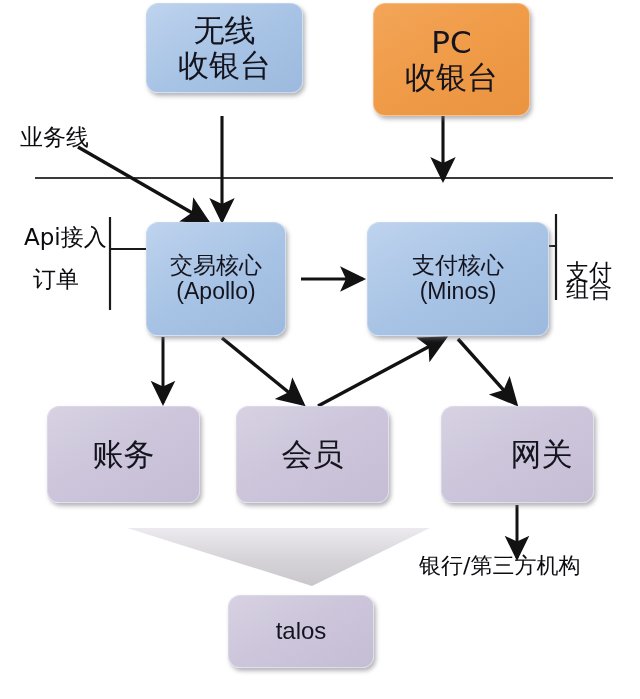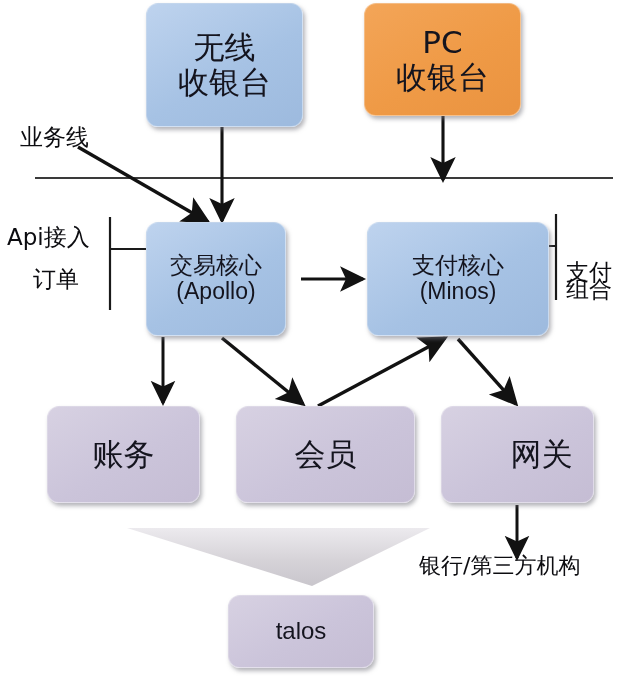--- a/index.html
+++ b/index.html
@@ -101,59 +101,59 @@
     <line x1="517" y1="505" x2="517" y2="558" stroke="#121212" stroke-width="3.0" marker-end="url(#ah)"></line>
 
     <linearGradient id="trigrad" x1="0" y1="0" x2="0" y2="1">
       <stop offset="0%" stop-color="#eceaee"></stop>
       <stop offset="55%" stop-color="#d6d3d8"></stop>
       <stop offset="100%" stop-color="#c9c6cc"></stop>
     </linearGradient>
     <polygon points="127,528 430,528 312,586" fill="url(#trigrad)"></polygon>
   </svg>
 
-  <div class="node blue" style="left:146px; top:3px; width:157px; height:124px; font-size:31px;">
+  <div class="node blue" style="left:146px; top:3px; width:157px; height:90px; font-size:31px;">
     <span class="line1 cap-cn">无线</span>
     <span class="line2 cap-cn">收银台</span>
   </div>
 
-  <div class="node orange" style="left:364px; top:3px; width:157px; height:113px; font-size:31px;">
+  <div class="node orange" style="left:373px; top:3px; width:157px; height:113px; font-size:31px;">
     <span class="line1 cap-cn">PC</span>
     <span class="line2 cap-cn">收银台</span>
   </div>
 
   <div class="node blue" style="left:146px; top:222px; width:140px; height:114px; font-size:23px;">
     <span class="line1 cap-cn">交易核心</span>
     <span class="line2">(Apollo)</span>
   </div>
 
   <div class="node blue" style="left:367px; top:222px; width:182px; height:114px; font-size:23px;">
     <span class="line1 cap-cn">支付核心</span>
     <span class="line2">(Minos)</span>
   </div>
 
   <div class="node purple" style="left:47px; top:406px; width:153px; height:97px; font-size:31px;">
     <span class="line1 cap-cn">账务</span>
   </div>
 
-  <div class="node purple" style="left:236px; top:406px; width:179px; height:97px; font-size:31px;">
+  <div class="node purple" style="left:236px; top:406px; width:153px; height:97px; font-size:31px;">
     <span class="line1 cap-cn">会员</span>
   </div>
 
   <div class="node purple" style="left:441px; top:406px; width:153px; height:97px; font-size:31px;padding-left:48px;">
     <span class="line1 cap-cn">网关</span>
   </div>
 
   <div class="node purple" style="left:228px; top:595px; width:146px; height:73px; font-size:24px;">
     <span class="line1">talos</span>
   </div>
 
   <div class="label" style="left:20px; top:122px; font-size:23px;">业务线</div>
 
-  <div class="label" style="left:7px; top:222px; font-size:23px;">Api接入</div>
+  <div class="label" style="left:24px; top:222px; font-size:23px;">Api接入</div>
 
   <div class="label" style="left:33px; top:264px; font-size:23px;">订单</div>
 
   <div class="label" style="left:566px; top:226px; font-size:23px;margin-top:48px;">组合</div>
 
   <div class="label" style="left:566px; top:257px; font-size:23px;">支付</div>
 
   <div class="label" style="left:419px; top:551px; font-size:22px;">银行/第三方机构</div>
 
 </div>

